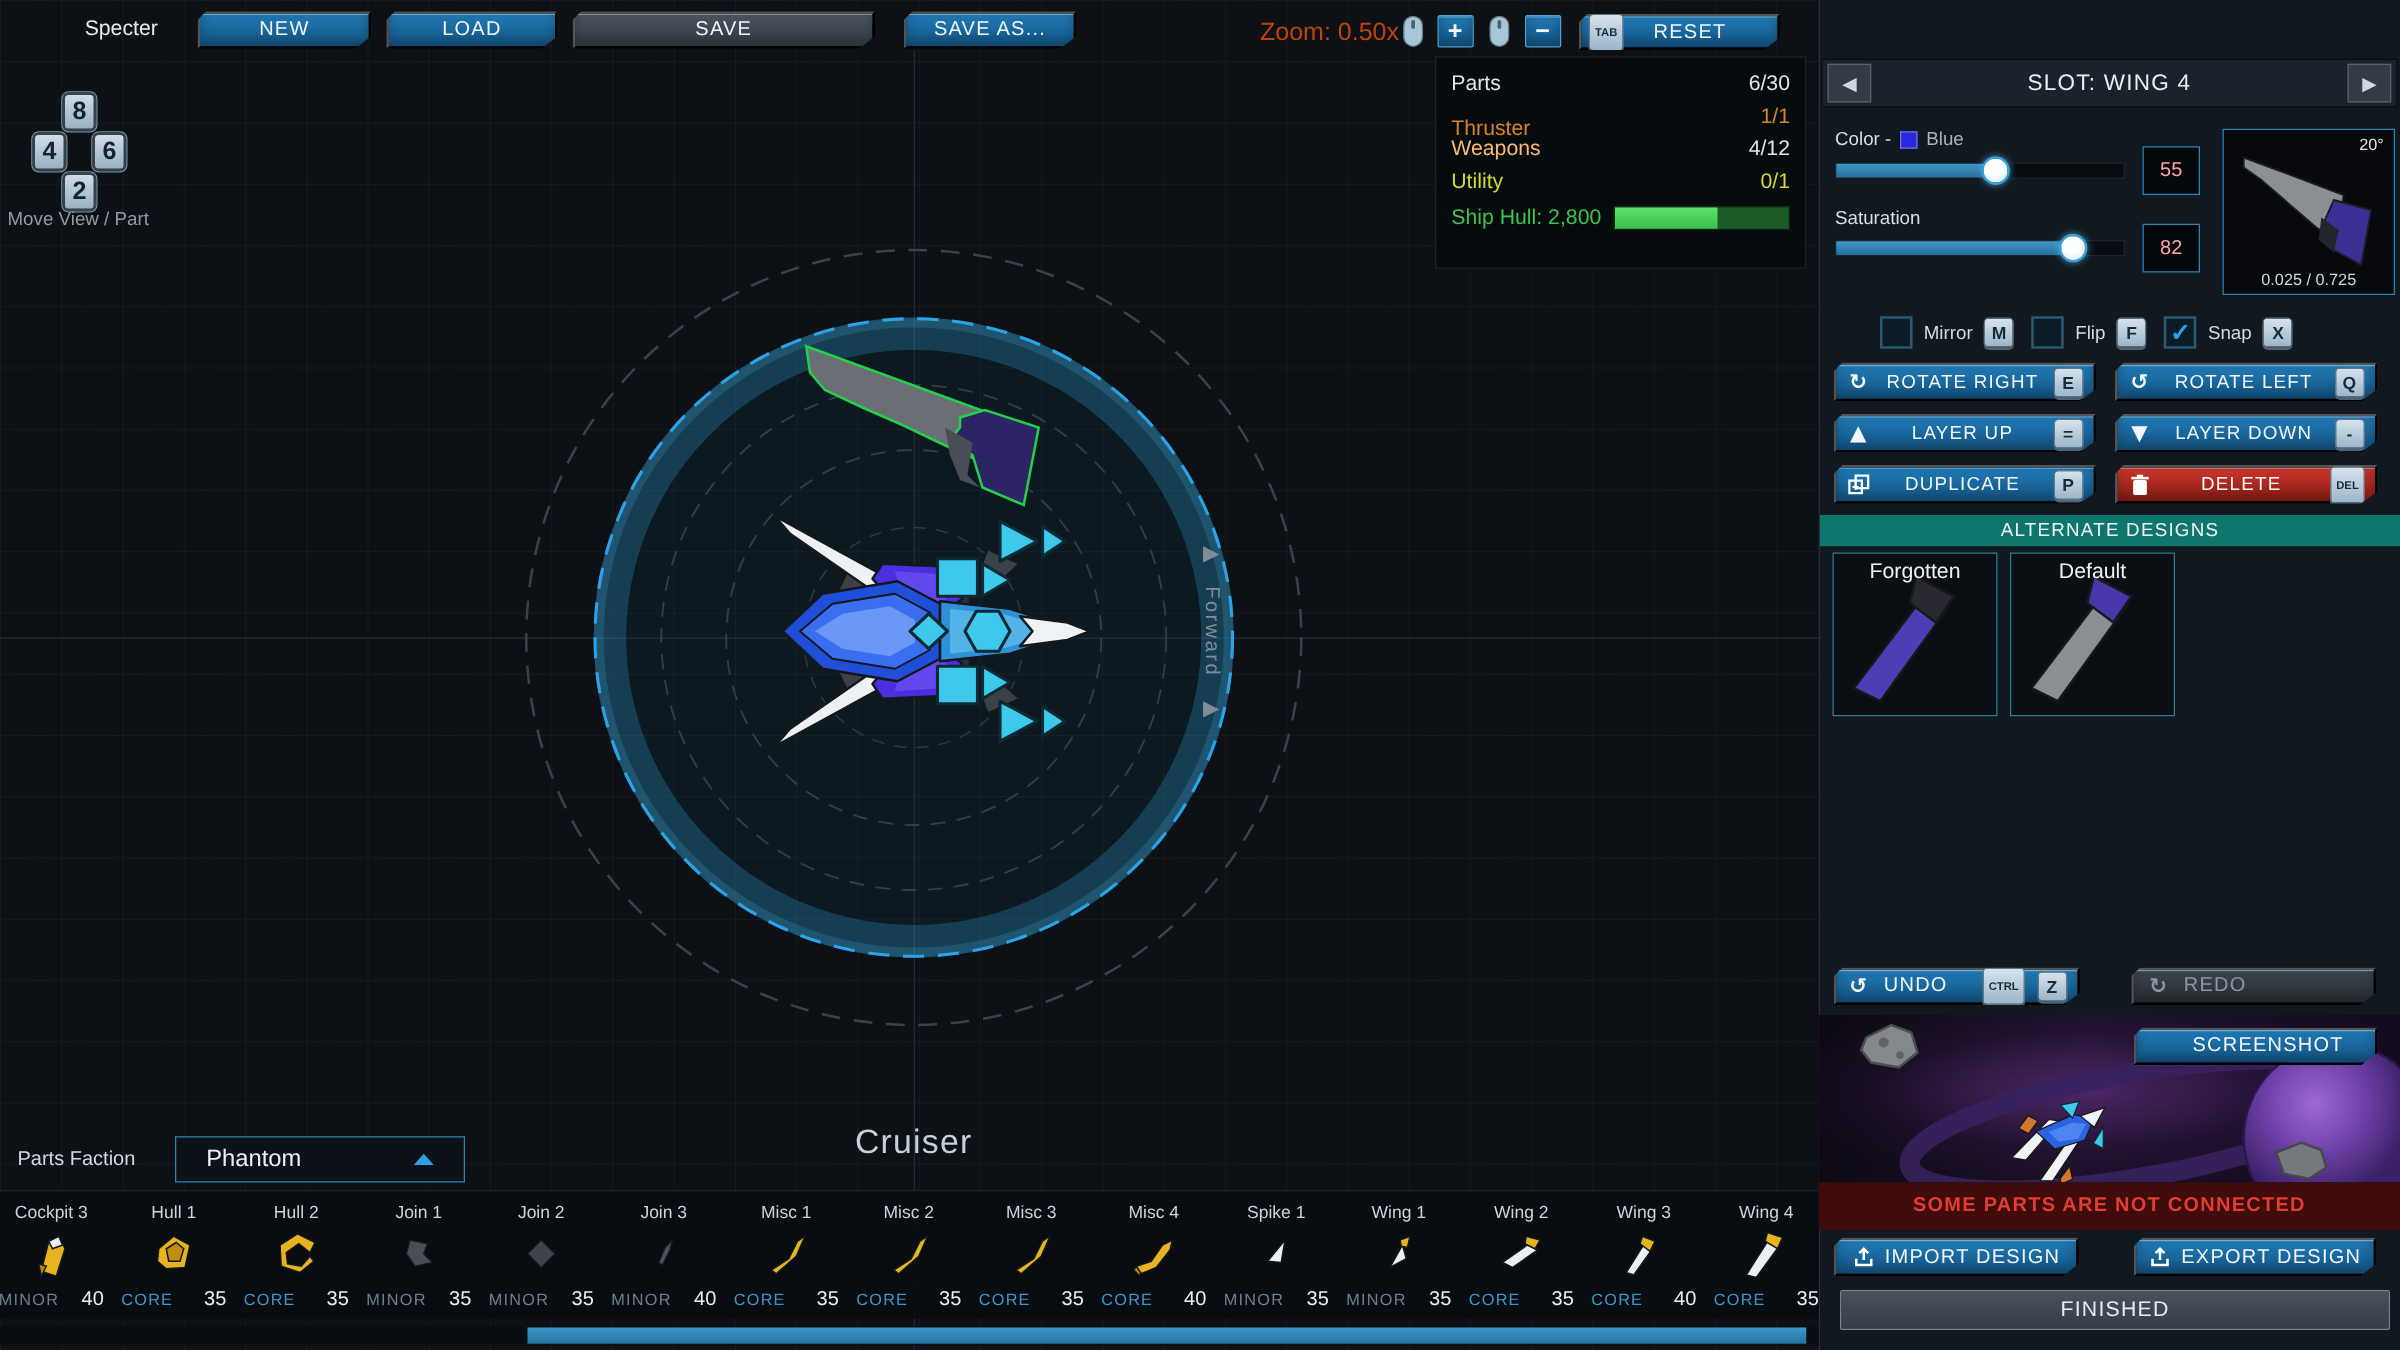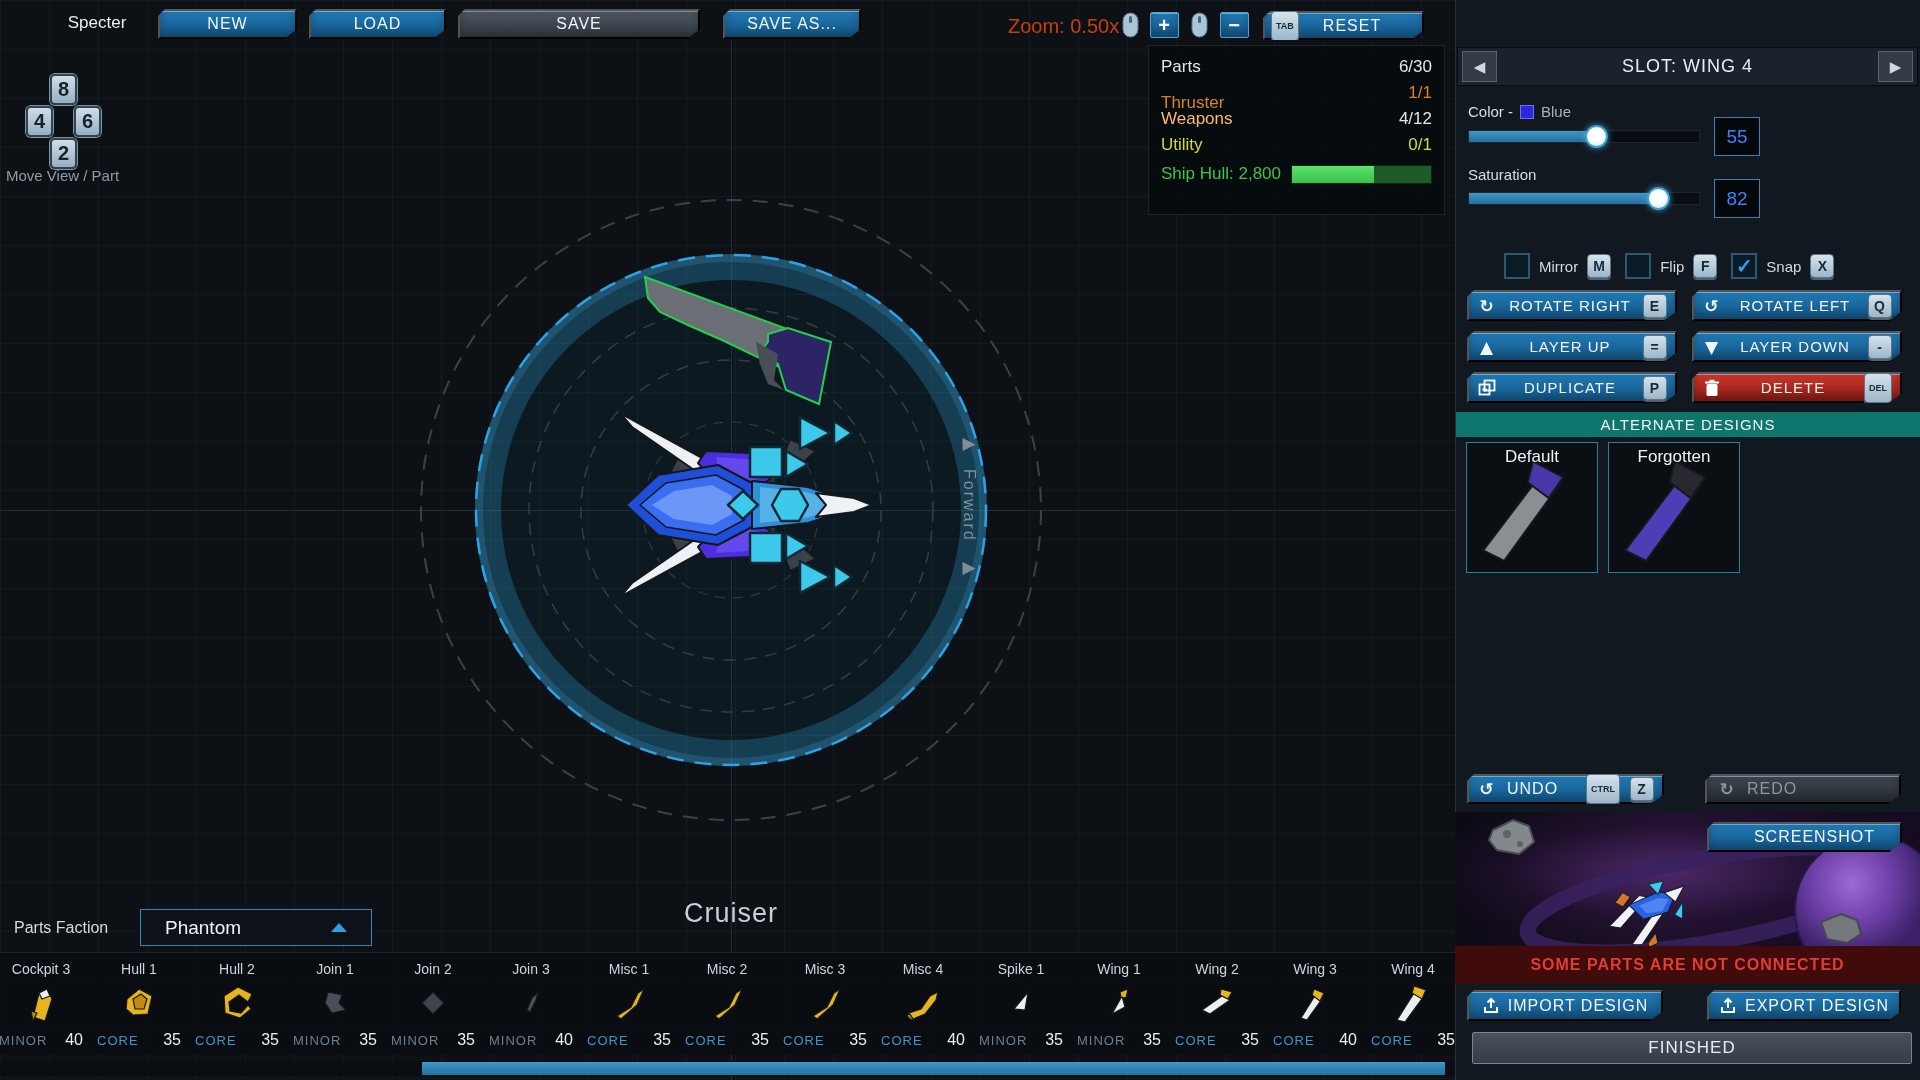--- a/index.html
+++ b/index.html
@@ -85,21 +85,21 @@
 
   #color-row { left:1468px; top:103px; font-size:15px; color:#d8dee4; display:flex; align-items:center; gap:7px; }
   #color-swatch { width:14px; height:14px; background:#2b28e0; border:1px solid #6a74e8; }
   #color-name { color:#a9b3bd; }
   .slider { left:1468px; width:232px; height:13px; background:#090d11; border:1px solid #1d252d; }
   .slider .fill { height:100%; background:linear-gradient(#3f97c8,#256e9c); }
   .slider .handle { position:absolute; top:-6px; width:23px; height:23px; border-radius:50%;
     background:radial-gradient(circle at 40% 35%, #ffffff 40%, #cfe4f0);
     border:2px solid #3b9fd4; box-shadow:0 0 6px rgba(70,170,220,.8); }
   .valbox { width:46px; height:39px; background:#05080b; border:1px solid #2e86b8;
-    display:flex; align-items:center; justify-content:center; font-size:19px; color:#3b82f6; }
+    display:flex; align-items:center; justify-content:center; font-size:16px; color:#fca5a5; }
   #sat-label { left:1468px; top:166px; font-size:15px; color:#d8dee4; }
   #part-preview { left:1778px; top:103px; width:138px; height:133px;
     background:#07090c; border:1px solid #2e86b8; }
   #preview-angle { right:8px; top:4px; font-size:13px; color:#dfe5ea; position:absolute; }
   #preview-offset { left:0; bottom:4px; width:100%; text-align:center; font-size:13px; color:#cfd6dd; position:absolute; }
 
   #toggles { left:1462px; top:243px; width:450px; height:36px; display:flex; align-items:flex-end;margin-left:42px; }
   .toggle { display:flex; align-items:center; gap:9px; margin-right:14px; }
   .chk { width:26px; height:26px; background:#0c1c26; border:2px solid #2b5a70; cursor:pointer;
     display:flex; align-items:center; justify-content:center; color:#2f9fe8; font-size:20px; font-weight:bold; }
@@ -314,20 +314,29 @@
   </div>
   <div class="abs valbox" style="left:1714px;top:117px">55</div>
 
   <div class="abs" id="sat-label">Saturation</div>
   <div class="abs slider" style="top:192px" id="sat-slider">
     <div class="fill" id="sat-fill" style="width: 82%;"></div>
       <div class="handle" id="sat-handle" style="left: calc(82% - 11px);"></div>
   </div>
   <div class="abs valbox" style="left:1714px;top:179px">82</div>
 
+  <div class="abs" id="part-preview">
+    <span id="preview-angle">20°</span>
+    <svg width="138" height="131" viewBox="0 0 138 131">
+      <polygon points="16,22 96,52 90,88 74,78 30,40 16,30" fill="#8b8e93" stroke="#1a1d21" stroke-width="1.5"></polygon>
+      <polygon points="88,56 118,64 110,108 84,94 80,74" fill="#3a2f92" stroke="#1a1d21" stroke-width="1.5"></polygon>
+      <polygon points="78,70 92,80 88,98 76,88" fill="#23252c"></polygon>
+    </svg>
+    <span id="preview-offset">0.025 / 0.725</span>
+  </div>
 
   <div class="abs" id="toggles">
       <div class="toggle">
         <div class="chk"></div>
         <span class="lbl">Mirror</span>
         <span class="keycap">M</span>
       </div>
       <div class="toggle">
         <div class="chk"></div>
         <span class="lbl">Flip</span>
@@ -375,27 +384,27 @@
       <rect x="1" y="2.5" width="14" height="2" fill="#fff"></rect>
       <rect x="5.5" y="0.8" width="5" height="2" fill="#fff"></rect>
     </svg>
     <span class="lbl">DELETE</span>
     <span class="keycap small">DEL</span>
   </button>
 
   <div class="abs" id="alt-header">ALTERNATE DESIGNS</div>
   <div class="abs" id="design-cards">
       <div class="design-card"><svg width="132" height="131" viewBox="0 0 100 100">
+          <polygon points="12,82 56,24 70,32 28,90" fill="#4d3eb5" stroke="#16181c" stroke-width="1.5"></polygon>
+          <polygon points="50,14 73,26 62,42 46,30" fill="#282830" stroke="#16181c" stroke-width="1.5"></polygon>
+        </svg><div class="dlabel">Forgotten</div></div>
+      <div class="design-card"><svg width="132" height="131" viewBox="0 0 100 100">
           <polygon points="12,82 56,24 70,32 28,90" fill="#8b8e93" stroke="#16181c" stroke-width="1.5"></polygon>
           <polygon points="50,14 73,26 62,42 46,30" fill="#4737aa" stroke="#16181c" stroke-width="1.5"></polygon>
         </svg><div class="dlabel">Default</div></div>
-      <div class="design-card"><svg width="132" height="131" viewBox="0 0 100 100">
-          <polygon points="12,82 56,24 70,32 28,90" fill="#4d3eb5" stroke="#16181c" stroke-width="1.5"></polygon>
-          <polygon points="50,14 73,26 62,42 46,30" fill="#282830" stroke="#16181c" stroke-width="1.5"></polygon>
-        </svg><div class="dlabel">Forgotten</div></div>
     </div>
 
   <button class="abs btn" id="undo-btn">
     <span class="acticon glyph">↺</span>
     <span style="flex:1;text-align:left">UNDO</span>
     <span class="keycap small">CTRL</span>
     <span class="keycap">Z</span>
   </button>
   <button class="abs btn disabled" id="redo-btn">
     <span class="acticon glyph">↻</span>

